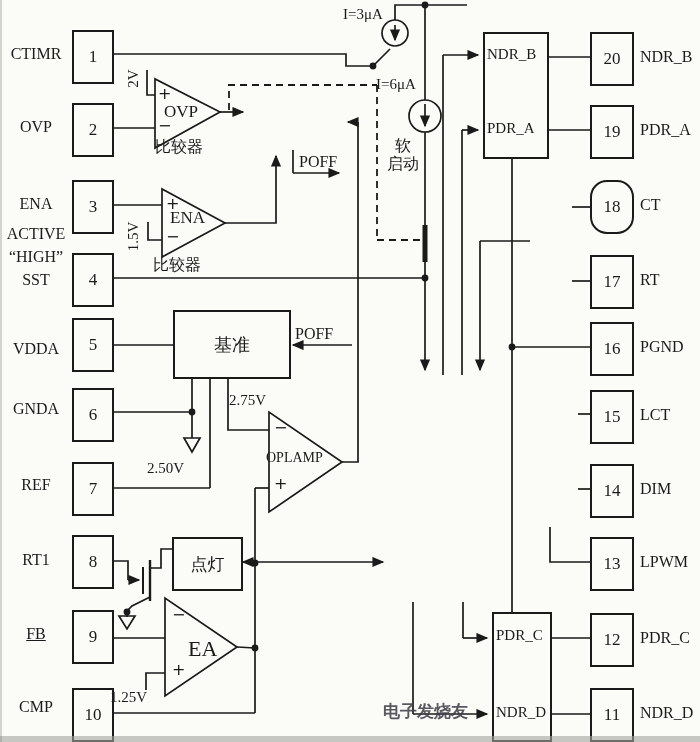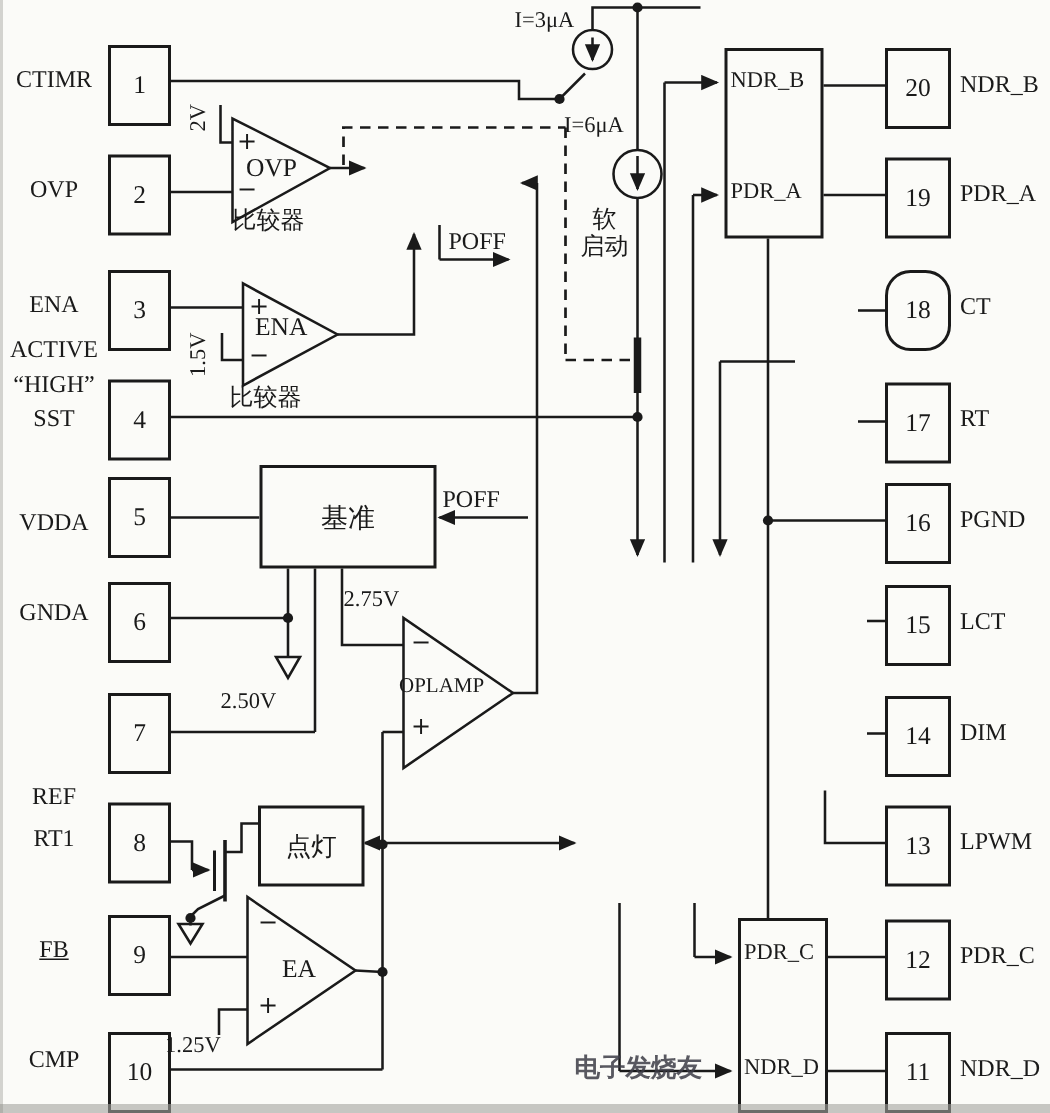--- a/index.html
+++ b/index.html
@@ -173,21 +173,21 @@
   <span class="lab cjk" style="left:153px;top:255px;font-size:16px;">比较器</span>
   <span class="lab rot" style="left:114px;top:228px;width:38px;text-align:center;">1.5V</span>
 
   <span class="sign" style="left:274px;top:420px;">−</span>
   <span class="sign" style="left:274px;top:476px;">+</span>
   <span class="lab" style="left:266px;top:450px;font-size:14px;">OPLAMP</span>
   <span class="lab" style="left:229px;top:392px;">2.75V</span>
 
   <span class="sign" style="left:172px;top:607px;">−</span>
   <span class="sign" style="left:172px;top:662px;">+</span>
-  <span class="lab" style="left:188px;top:636px;font-size:17px;">EA</span>
+  <span class="lab" style="left:188px;top:636px;font-size:22px;">EA</span>
   <span class="lab" style="left:110px;top:689px;">1.25V</span>
 
   <span class="lab" style="left:343px;top:6px;">I=3μA</span>
   <span class="lab" style="left:376px;top:76px;">I=6μA</span>
   <div class="abs cjk" style="left:381px;top:137px;width:44px;text-align:center;font-size:16px;line-height:1.15;">
     <div>软</div>
     <div>启动</div>
   </div>
   <span class="lab" style="left:299px;top:153px;font-size:16px;">POFF</span>
   <span class="lab" style="left:295px;top:325px;font-size:16px;">POFF</span>
@@ -205,21 +205,21 @@
       <div class="pinbox" style="left: 72px; top: 610px;">9</div>
       <div class="pinbox" style="left: 72px; top: 688px; text-align: right;">10</div>
       <div class="llab" style="top: 45px;">CTIMR</div>
       <div class="llab" style="top: 118px;">OVP</div>
       <div class="llab" style="top: 195px;">ENA</div>
       <div class="llab" style="top: 225px;">ACTIVE</div>
       <div class="llab" style="top: 248px;">“HIGH”</div>
       <div class="llab" style="top: 271px;">SST</div>
       <div class="llab" style="top: 340px;">VDDA</div>
       <div class="llab" style="top: 400px;">GNDA</div>
-      <div class="llab" style="top: 476px; margin-top: 47px;">REF</div>
+      <div class="llab" style="top: 476px;">REF</div>
       <div class="llab" style="top: 551px;">RT1</div>
       <div class="llab" style="top: 625px; text-decoration: underline;">FB</div>
       <div class="llab" style="top: 698px;">CMP</div>
       <div class="pinbox rpin" style="left: 590px; top: 32px;">20</div>
       <div class="rlab" style="top: 32px;">NDR_B</div>
       <div class="pinbox rpin" style="left: 590px; top: 105px;">19</div>
       <div class="rlab" style="top: 105px;">PDR_A</div>
       <div class="pinbox rpin" style="left: 590px; top: 180px; border-radius: 17px;">18</div>
       <div class="rlab" style="top: 180px;">CT</div>
       <div class="pinbox rpin" style="left: 590px; top: 255px;">17</div>

